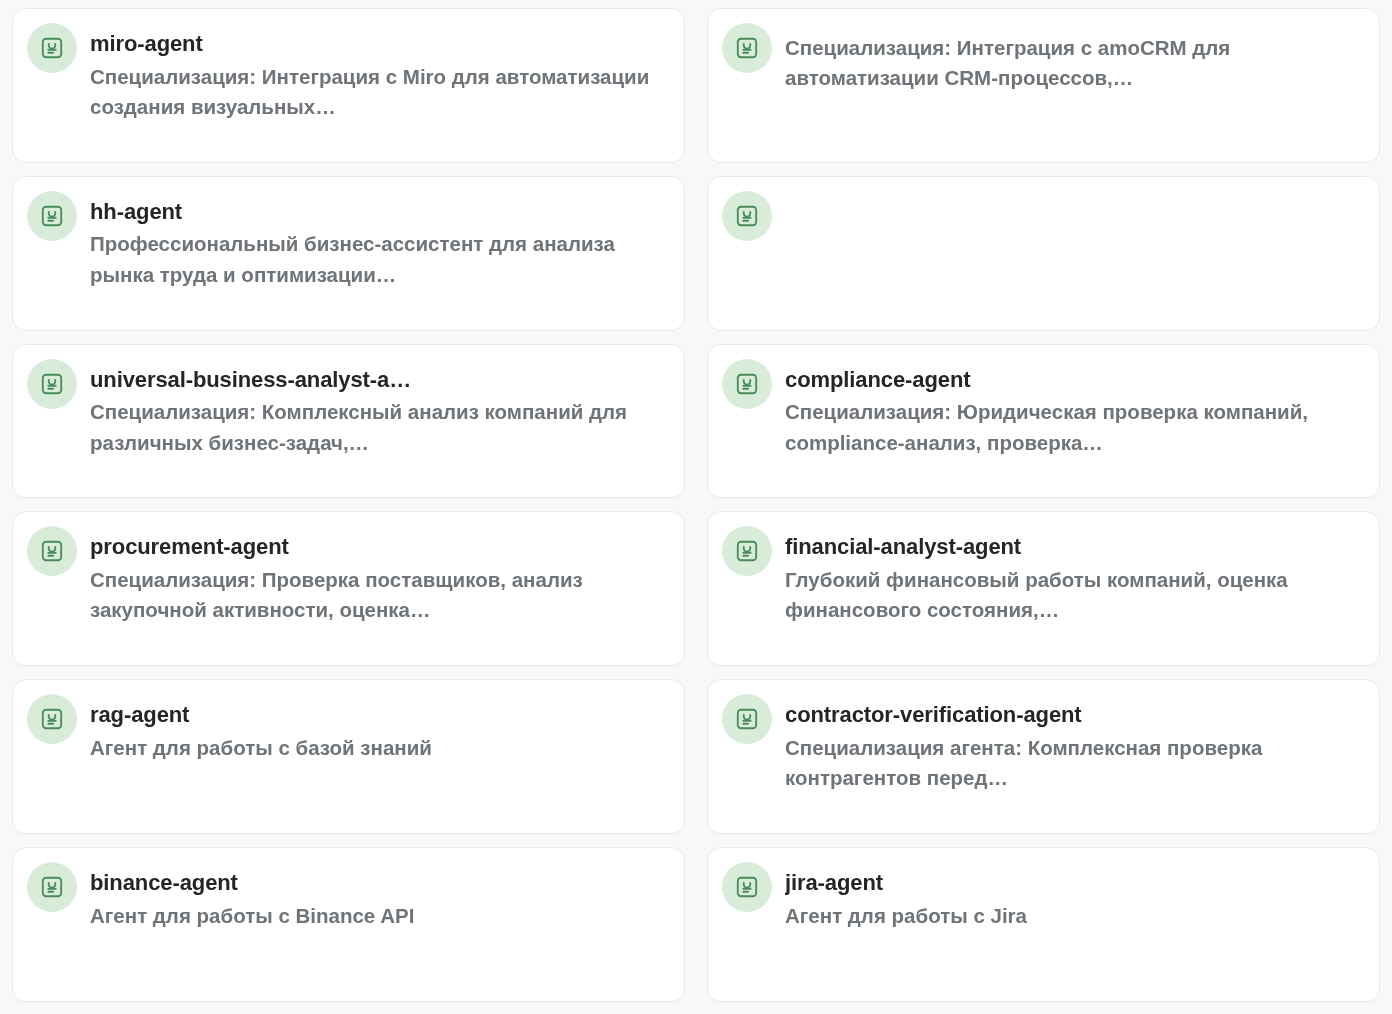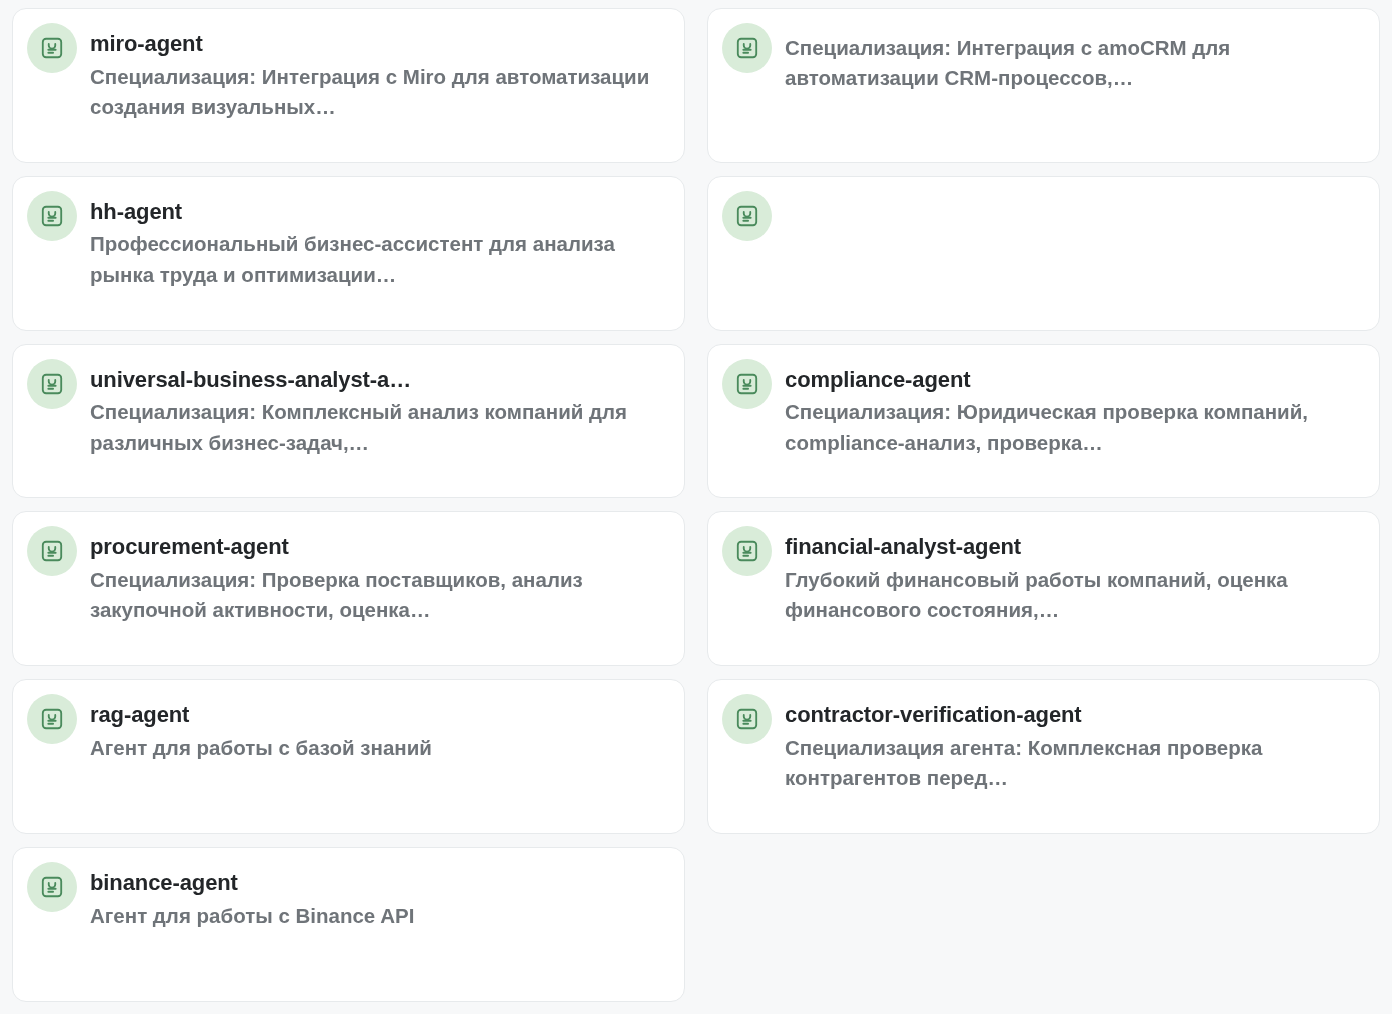--- a/index.html
+++ b/index.html
@@ -230,13 +230,27 @@
           <path d="M9 8.2v1.4a3 3 0 0 0 6 0V8.2"></path>
           <path d="M8.6 13.6h6.8"></path>
           <path d="M8.6 16.4h4.4"></path>
         </svg>
       </div>
       <div class="agent-body">
         <div class="agent-title">binance-agent</div>
         <div class="agent-desc">Агент для работы с Binance API</div>
       </div>
     </div>
+    <div class="agent-card">
+      <div class="agent-avatar">
+        <svg width="26" height="26" viewBox="0 0 24 24" fill="none" stroke="#4a8a5c" stroke-width="1.7" stroke-linecap="round" stroke-linejoin="round">
+          <rect x="3.5" y="3.5" width="17" height="17" rx="3"></rect>
+          <path d="M9 8.2v1.4a3 3 0 0 0 6 0V8.2"></path>
+          <path d="M8.6 13.6h6.8"></path>
+          <path d="M8.6 16.4h4.4"></path>
+        </svg>
+      </div>
+      <div class="agent-body">
+        <div class="agent-title">jira-agent</div>
+        <div class="agent-desc">Агент для работы с Jira</div>
+      </div>
+    </div>
   </div>
 
 </body></html>

